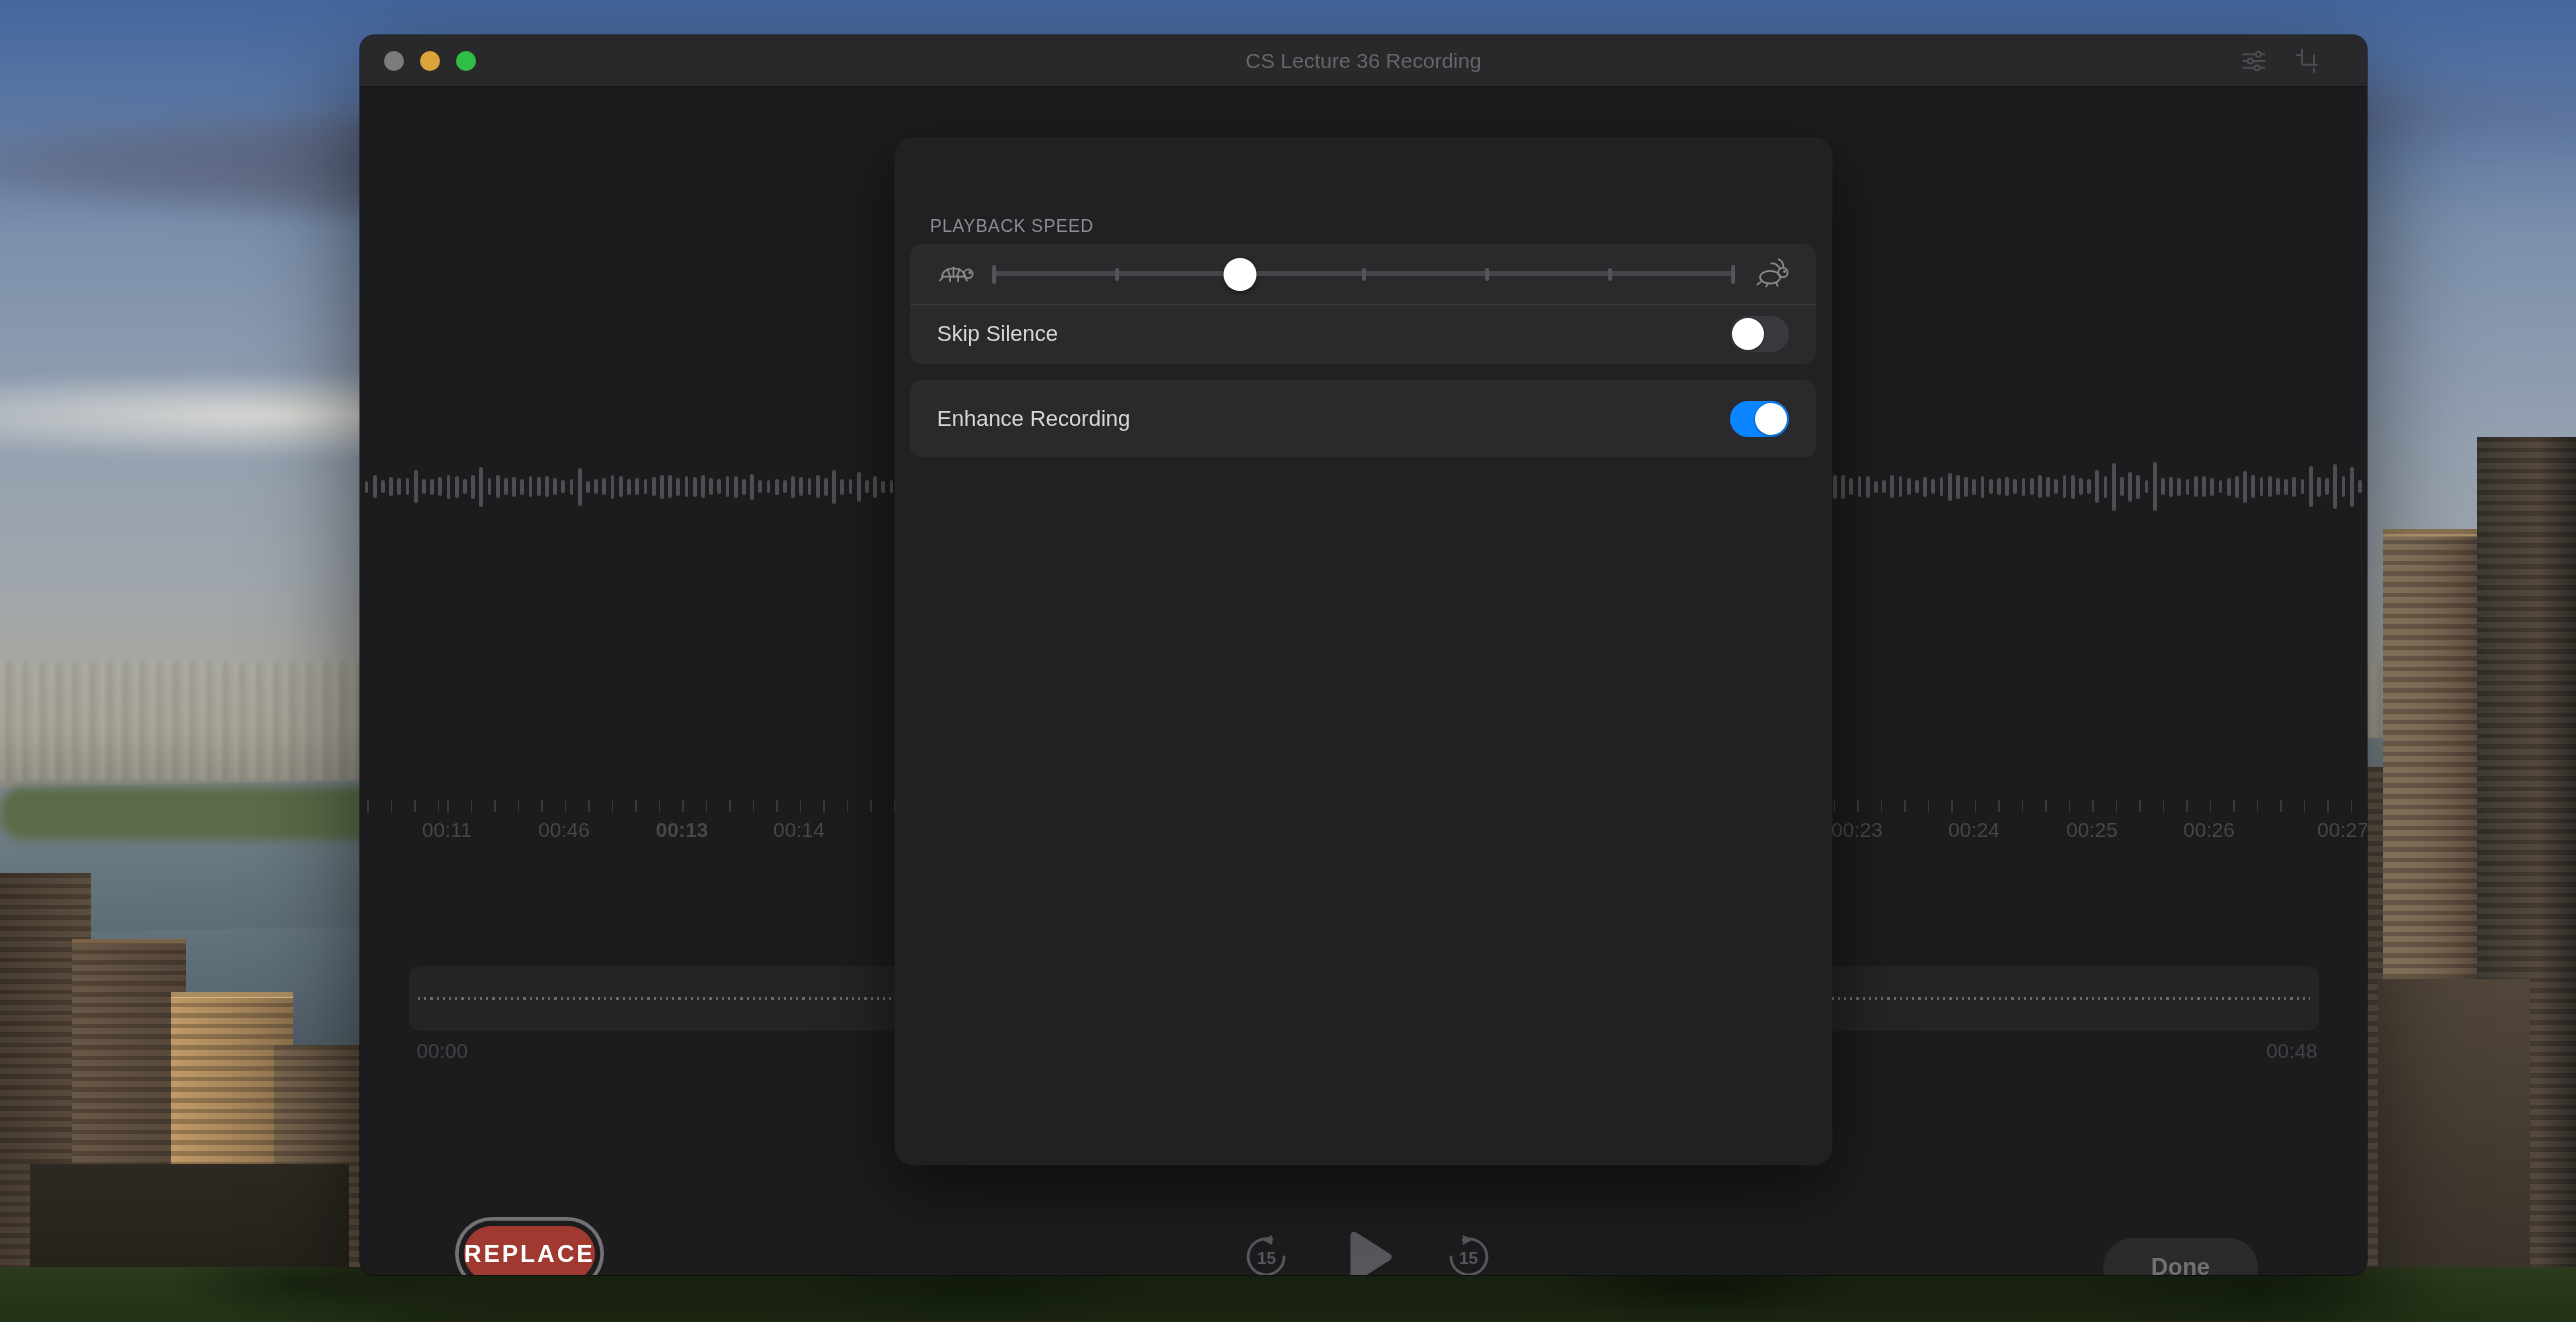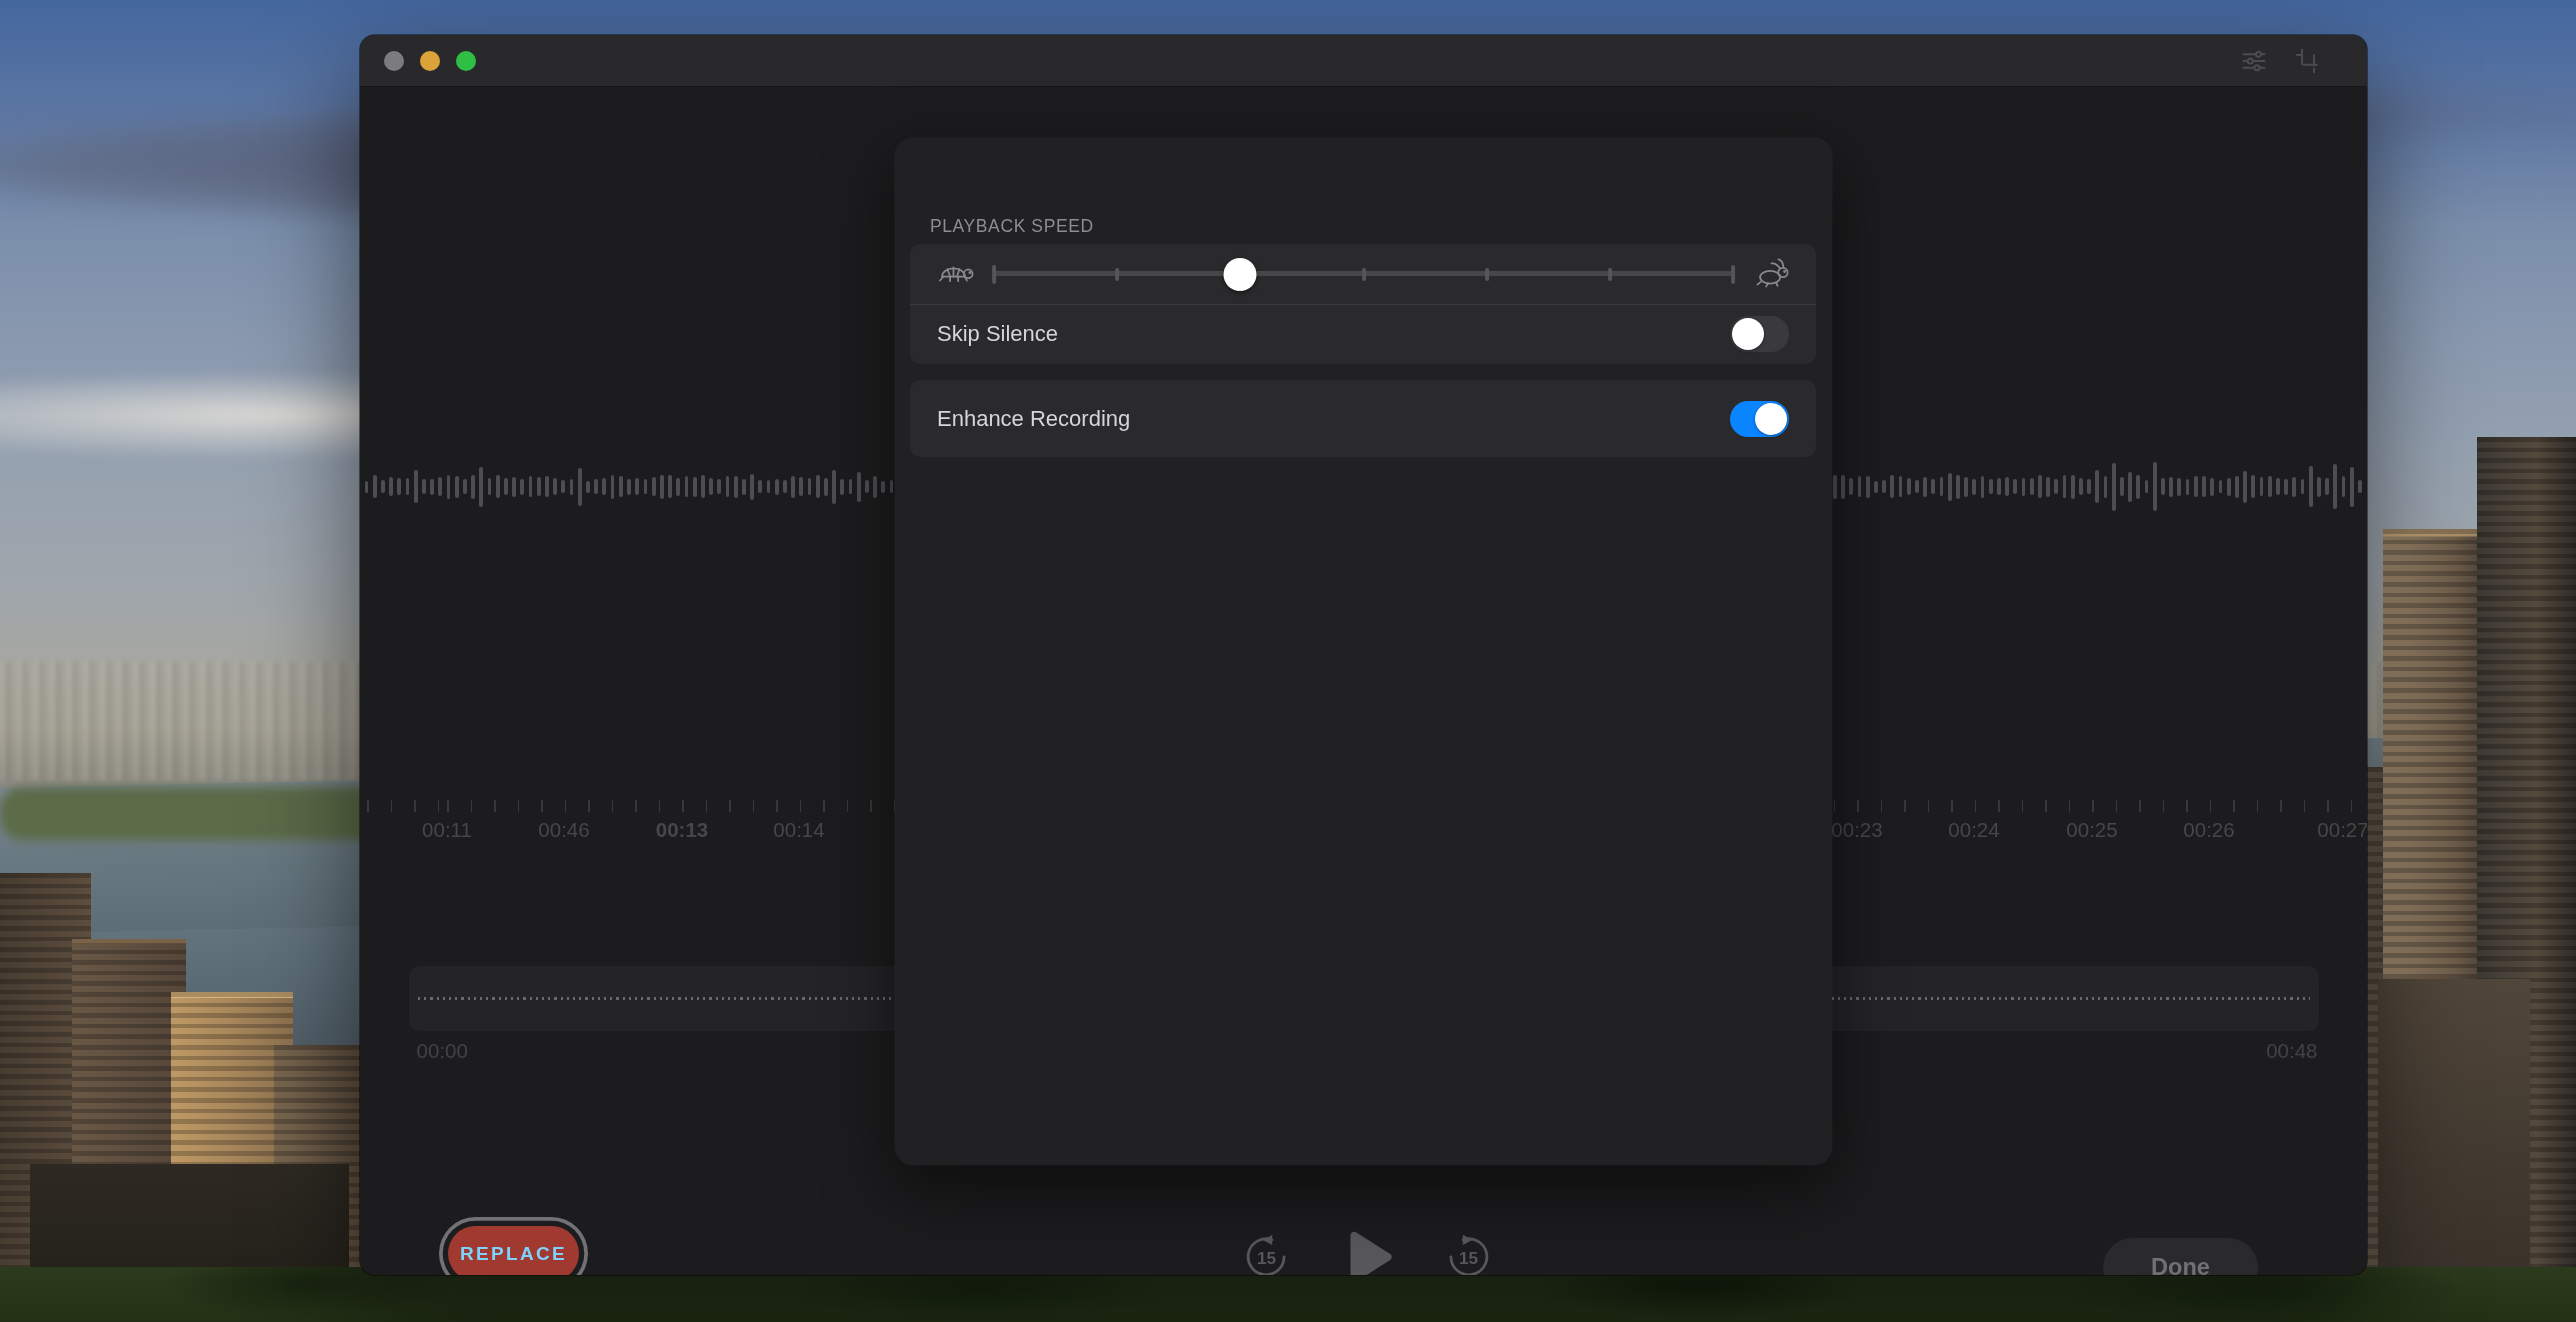--- a/index.html
+++ b/index.html
@@ -96,23 +96,23 @@
   
   .overview-card { position:absolute; left:49px; top:879px; width:1910px; height:65px;
     background:#242427; border-radius:10.6px; }
   .overview-wave { position:absolute; left:9px; right:9px; top:31px; height:3px;
     background:repeating-linear-gradient(90deg,#69696c 0 2.3px, transparent 2.3px 6.2px); }
   .overview-labels { position:absolute; left:49px; width:1910px; top:952px; height:26px; }
   .ov-start { position:absolute; left:7.6px; font-size:20.5px; color:#434347; }
   .ov-end { position:absolute; right:1.5px; font-size:20.5px; color:#434347; }
 
   
-  .replace-btn { position:absolute; left:88px; top:1139px; width:131px; height:55px;
-    background:#a03a31; border:none; border-radius:760px; color:#7dd3fc;
-    font-size:19px; font-weight:700; letter-spacing:2.3px; font-family:inherit;
+  .replace-btn { position:absolute; left:104px; top:1139px; width:131px; height:55px;
+    background:#a03a31; border:none; border-radius:760px; color:#ffffff;
+    font-size:24px; font-weight:700; letter-spacing:2.3px; font-family:inherit;
     box-shadow:0 0 0 5.3px #1d1d1f, 0 0 0 9px #727275; cursor:pointer; }
   .transport { position:absolute; left:882px; top:1137px; width:251px; height:68px;
     display:flex; align-items:center; justify-content:space-between; color:#58585c; }
   .skip-btn, .play-btn { background:none; border:none; color:#58585c; padding:0; cursor:pointer; }
   .done-btn { position:absolute; left:1743px; top:1151px; width:155px; height:59px;
     background:#2a2a2d; border:none; border-radius:760px; color:#717174;
     font-size:23.6px; font-weight:700; font-family:inherit; cursor:pointer; }
 
   
   .sheet { position:absolute; left:535px; top:103px; width:937px; height:1027px;
@@ -202,20 +202,21 @@
   </div>
 
   <div class="app-window">
 
     <div class="titlebar">
       <div class="traffic">
         <div class="tl-dot tl-close"></div>
         <div class="tl-dot tl-min"></div>
         <div class="tl-dot tl-zoom"></div>
       </div>
+      <div class="win-title">CS Lecture 36 Recording</div>
       <div class="tb-icons">
         <span>
           <svg width="30" height="30" viewBox="0 0 40 40" fill="none" stroke="currentColor" stroke-width="2.6" stroke-linecap="round">
             <line x1="6" y1="11" x2="34" y2="11"></line>
               <circle cx="26" cy="11" r="3.4" fill="#29292b"></circle>
             <line x1="6" y1="20" x2="34" y2="20"></line>
               <circle cx="15" cy="20" r="3.4" fill="#29292b"></circle>
             <line x1="6" y1="29" x2="34" y2="29"></line>
               <circle cx="24" cy="29" r="3.4" fill="#29292b"></circle>
           </svg>

